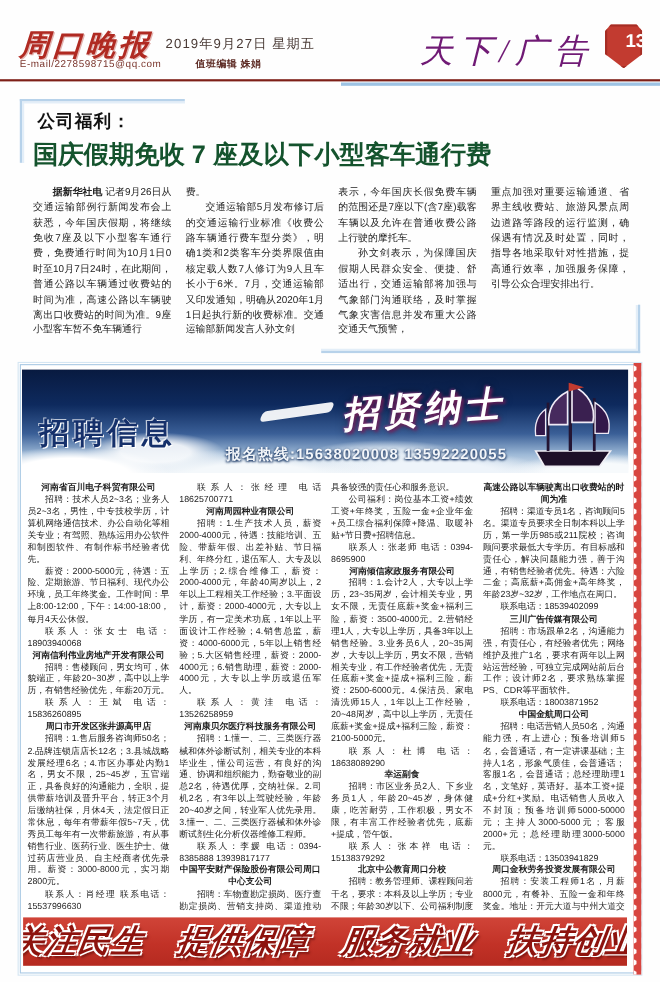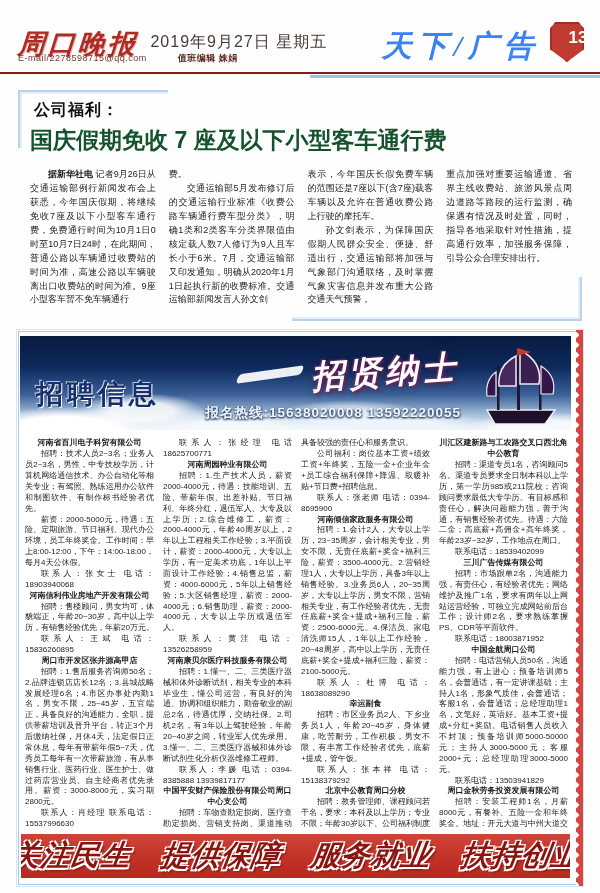--- a/index.html
+++ b/index.html
@@ -10,27 +10,27 @@
     font-family:"Liberation Sans","DejaVu Sans",sans-serif; color:#1a1a1a;
   }
   
   .masthead { position:relative; height:76px; padding:18px 18px 0 18px; }
   .mast-left { position:absolute; left:18px; top:20px; }
   .logo {
     display:inline-block; font-size:27px; font-weight:900; font-style:italic;
     color:#b02a22; letter-spacing:3px; transform:skewX(-4deg);
     text-shadow:1px 1px 0 rgba(176,42,34,.35);
   }
-  .mast-date { display:inline-block; margin-left:8px; font-size:16px; color:#4a3b36; vertical-align:6px; letter-spacing:1px;margin-top:12px; }
+  .mast-date { display:inline-block; margin-left:8px; font-size:12px; color:#4a3b36; vertical-align:6px; letter-spacing:1px;margin-top:12px; }
   .mast-sub { position:absolute; left:18px; top:52px; font-size:9px; color:#7a352c; letter-spacing:.5px; }
   .mast-sub b { margin-left:28px; color:#5d2b24; }
   .section-title {
-    position:absolute; right:60px; top:26px; font-size:30px; font-weight:700;
+    position:absolute; right:60px; top:26px; font-size:30px; font-weight:400;
     font-family:"Liberation Serif","DejaVu Serif",serif; font-style:italic;
-    color:#3b82f6; letter-spacing:6px;
+    color:#701a75; letter-spacing:6px;
   }
   .page-badge {
     position:absolute; right:16px; top:22px; width:34px; height:40px;
     background:#c23b30; color:#fff; font-size:17px; font-weight:bold;
     display:flex; align-items:center; justify-content:center; padding-bottom:8px;
     clip-path:polygon(50% 100%, 0 68%, 0 16%, 16% 0, 84% 0, 100% 16%, 100% 68%);
     box-shadow:inset 0 0 0 2px #a52d24;
     padding-left:22px;
   }
   .mast-rule-red { position:absolute; left:0; right:0; top:72px; height:2px; background:#7e2018; }
@@ -208,21 +208,21 @@
           <p class="company">河南倾信家政服务有限公司</p>
           <p class="body">招聘：1.会计2人，大专以上学历，23~35周岁，会计相关专业，男女不限，无责任底薪+奖金+福利三险，薪资：3500-4000元。2.营销经理1人，大专以上学历，具备3年以上销售经验。3.业务员6人，20~35周岁，大专以上学历，男女不限，营销相关专业，有工作经验者优先，无责任底薪+奖金+提成+福利三险，薪资：2500-6000元。4.保洁员、家电清洗师15人，1年以上工作经验，20~48周岁，高中以上学历，无责任底薪+奖金+提成+福利三险，薪资：2100-5000元。</p>
           <p class="body">联系人：杜博 电话：18638089290</p>
           <p class="company">幸运副食</p>
           <p class="body">招聘：市区业务员2人、下乡业务员1人，年龄20~45岁，身体健康，吃苦耐劳，工作积极，男女不限，有丰富工作经验者优先，底薪+提成，管午饭。</p>
           <p class="body">联系人：张本祥 电话：15138379292</p>
           <p class="company">北京中公教育周口分校</p>
           <p class="body">招聘：教务管理师、课程顾问若干名，要求：本科及以上学历；专业不限；年龄30岁以下、公司福利制度完善；上五休二，五险一金；试用期工资2800元，转正后基本工资3500-4000元。地址：川汇区建新路与工农路交叉口西北角中公教育。</p>
         </div>
       <div class="ad-col">
-          <p class="company">川汇区建新路与工农路交叉口西北角中公教育</p>
+          <p class="company">高速公路以车辆驶离出口收费站的时间为准</p>
           <p class="body">招聘：渠道专员1名，咨询顾问5名。渠道专员要求全日制本科以上学历，第一学历985或211院校；咨询顾问要求最低大专学历。有目标感和责任心，解决问题能力强，善于沟通，有销售经验者优先。待遇：六险二金；高底薪+高佣金+高年终奖，年龄23岁~32岁，工作地点在周口。</p>
           <p class="body">联系电话：18539402099</p>
           <p class="company">三川广告传媒有限公司</p>
           <p class="body">招聘：市场跟单2名，沟通能力强，有责任心，有经验者优先；网络维护及推广1名，要求有两年以上网站运营经验，可独立完成网站前后台工作；设计师2名，要求熟练掌握PS、CDR等平面软件。</p>
           <p class="body">联系电话：18003871952</p>
           <p class="company">中国金航周口公司</p>
           <p class="body">招聘：电话营销人员50名，沟通能力强，有上进心；预备培训师5名，会普通话，有一定讲课基础；主持人1名，形象气质佳，会普通话；客服1名，会普通话；总经理助理1名，文笔好，英语好。基本工资+提成+分红+奖励。电话销售人员收入不封顶；预备培训师5000-50000元；主持人3000-5000元；客服2000+元；总经理助理3000-5000元。</p>
           <p class="body">联系电话：13503941829</p>
           <p class="company">周口金秋劳务投资发展有限公司</p>
           <p class="body">招聘：安装工程师1名，月薪8000元，有餐补、五险一金和年终奖金。地址：开元大道与中州大道交叉口向东500米。</p>

